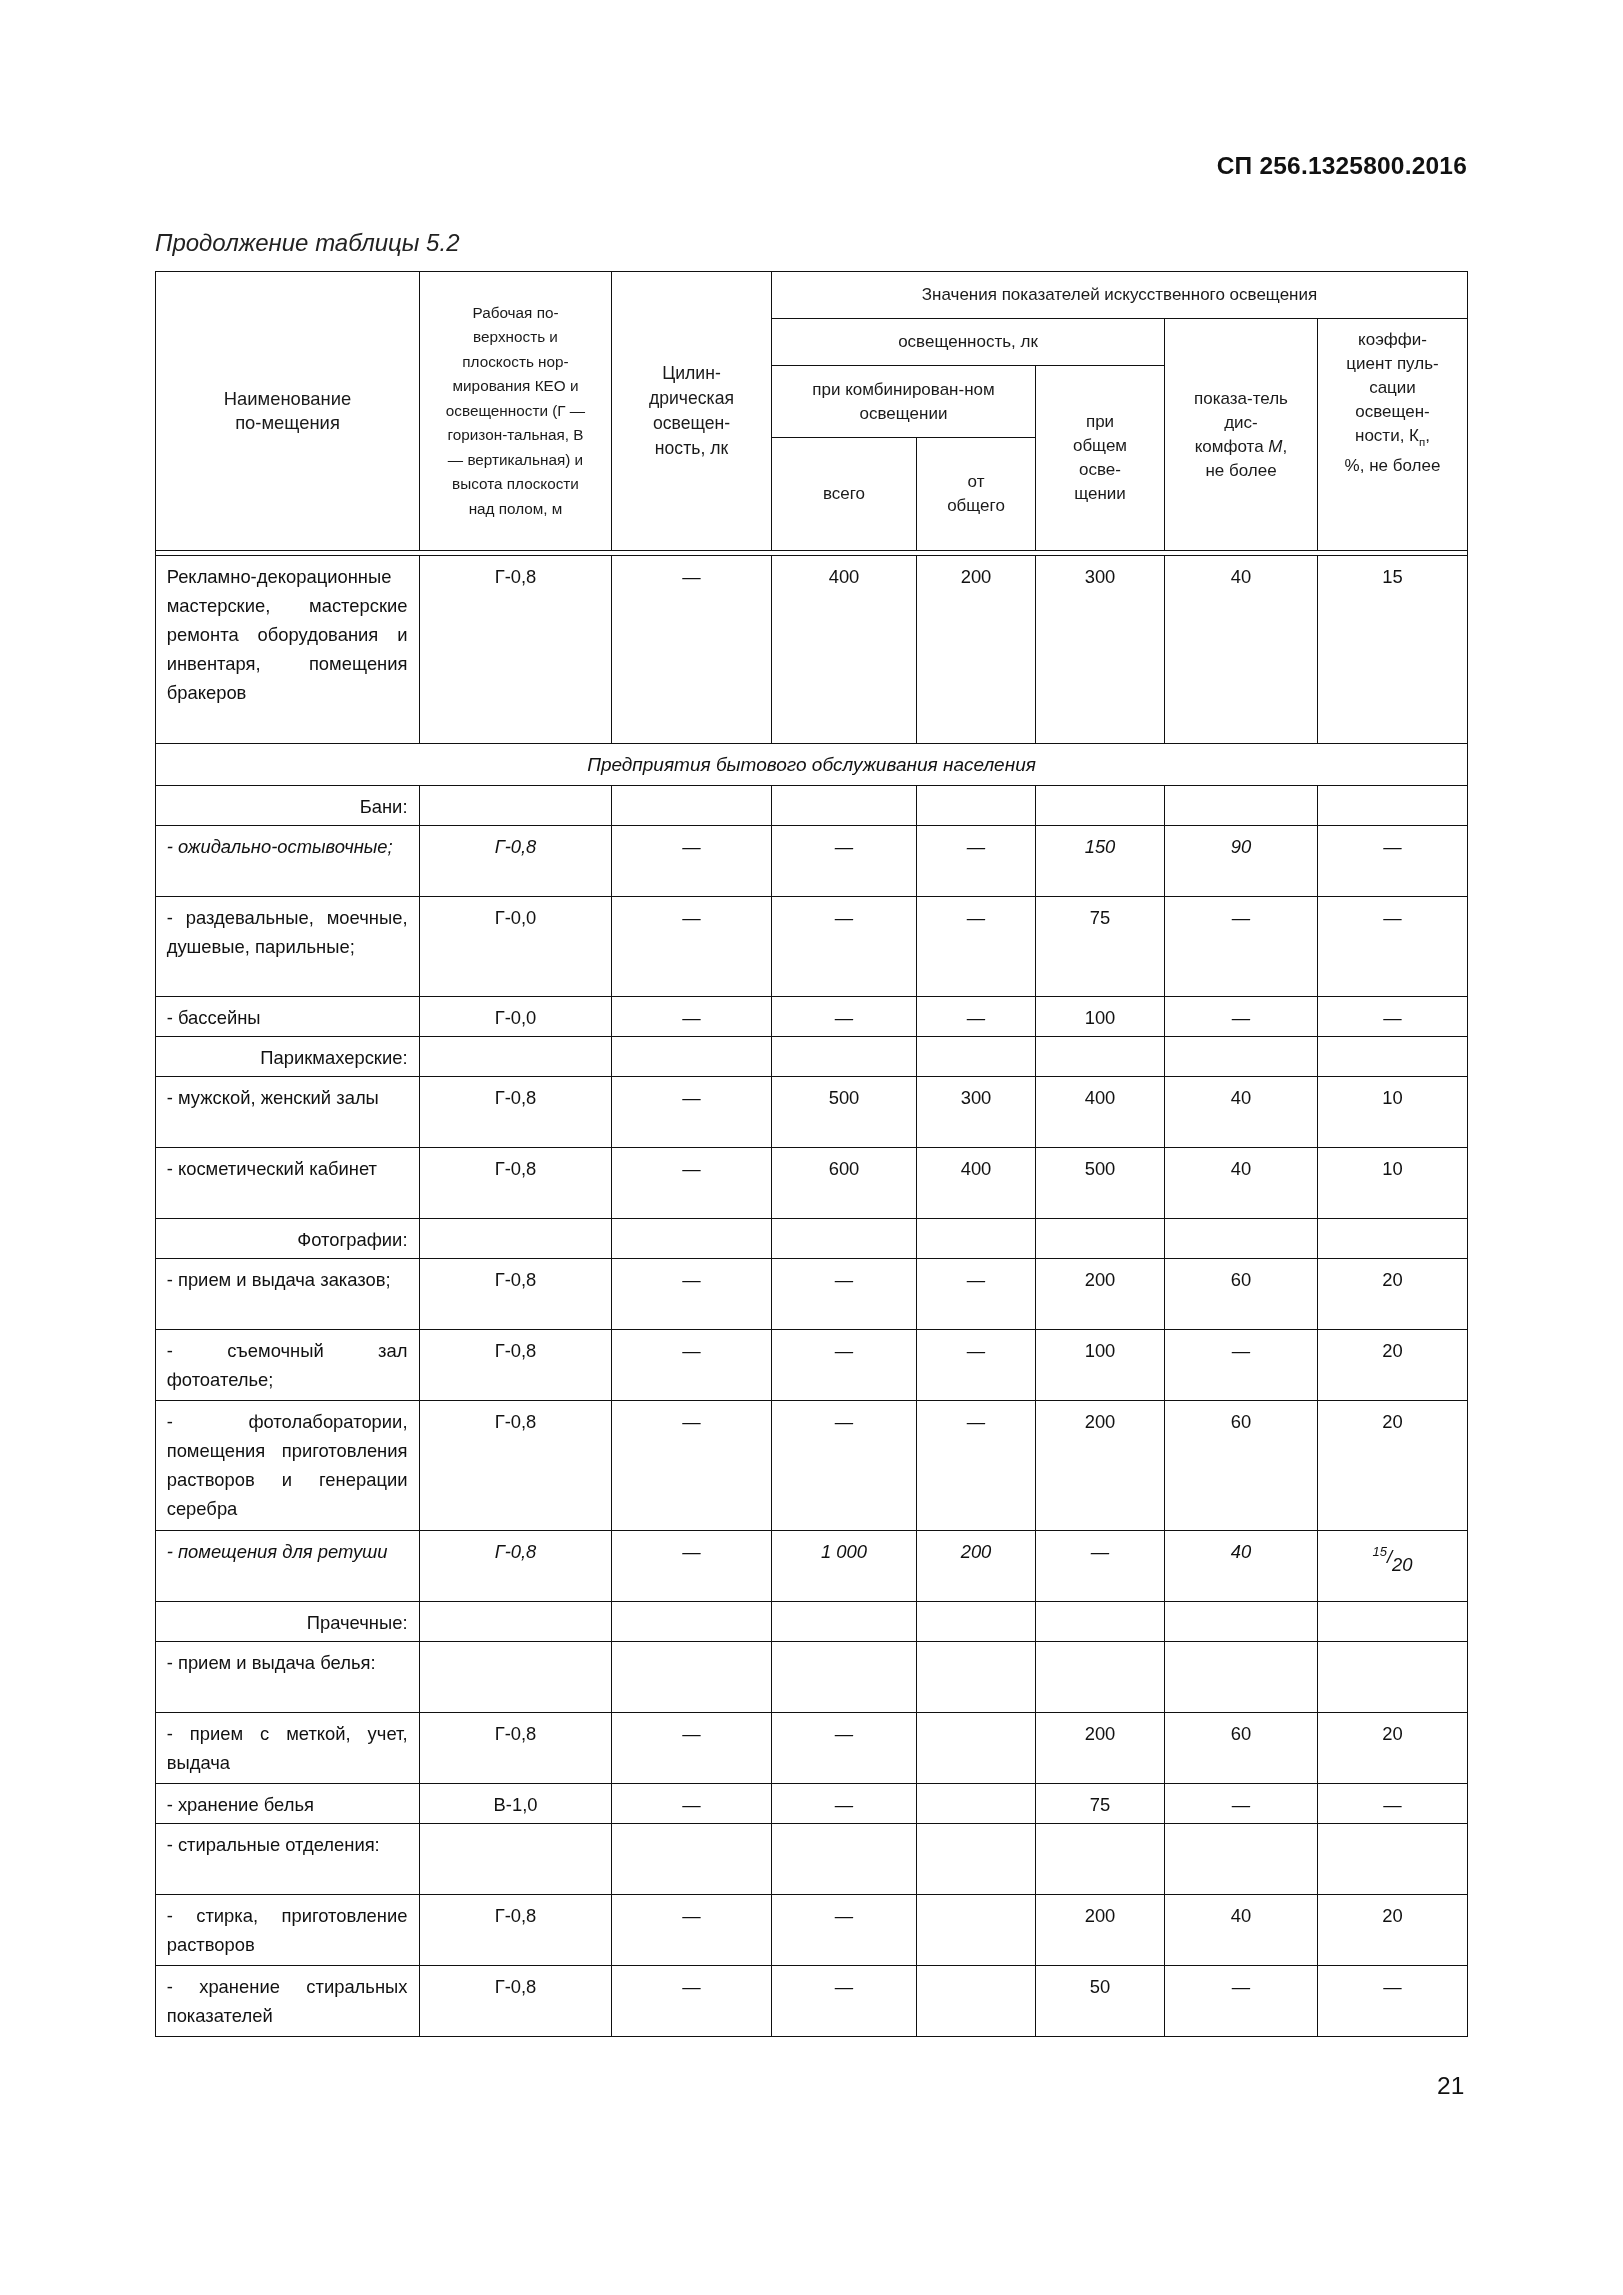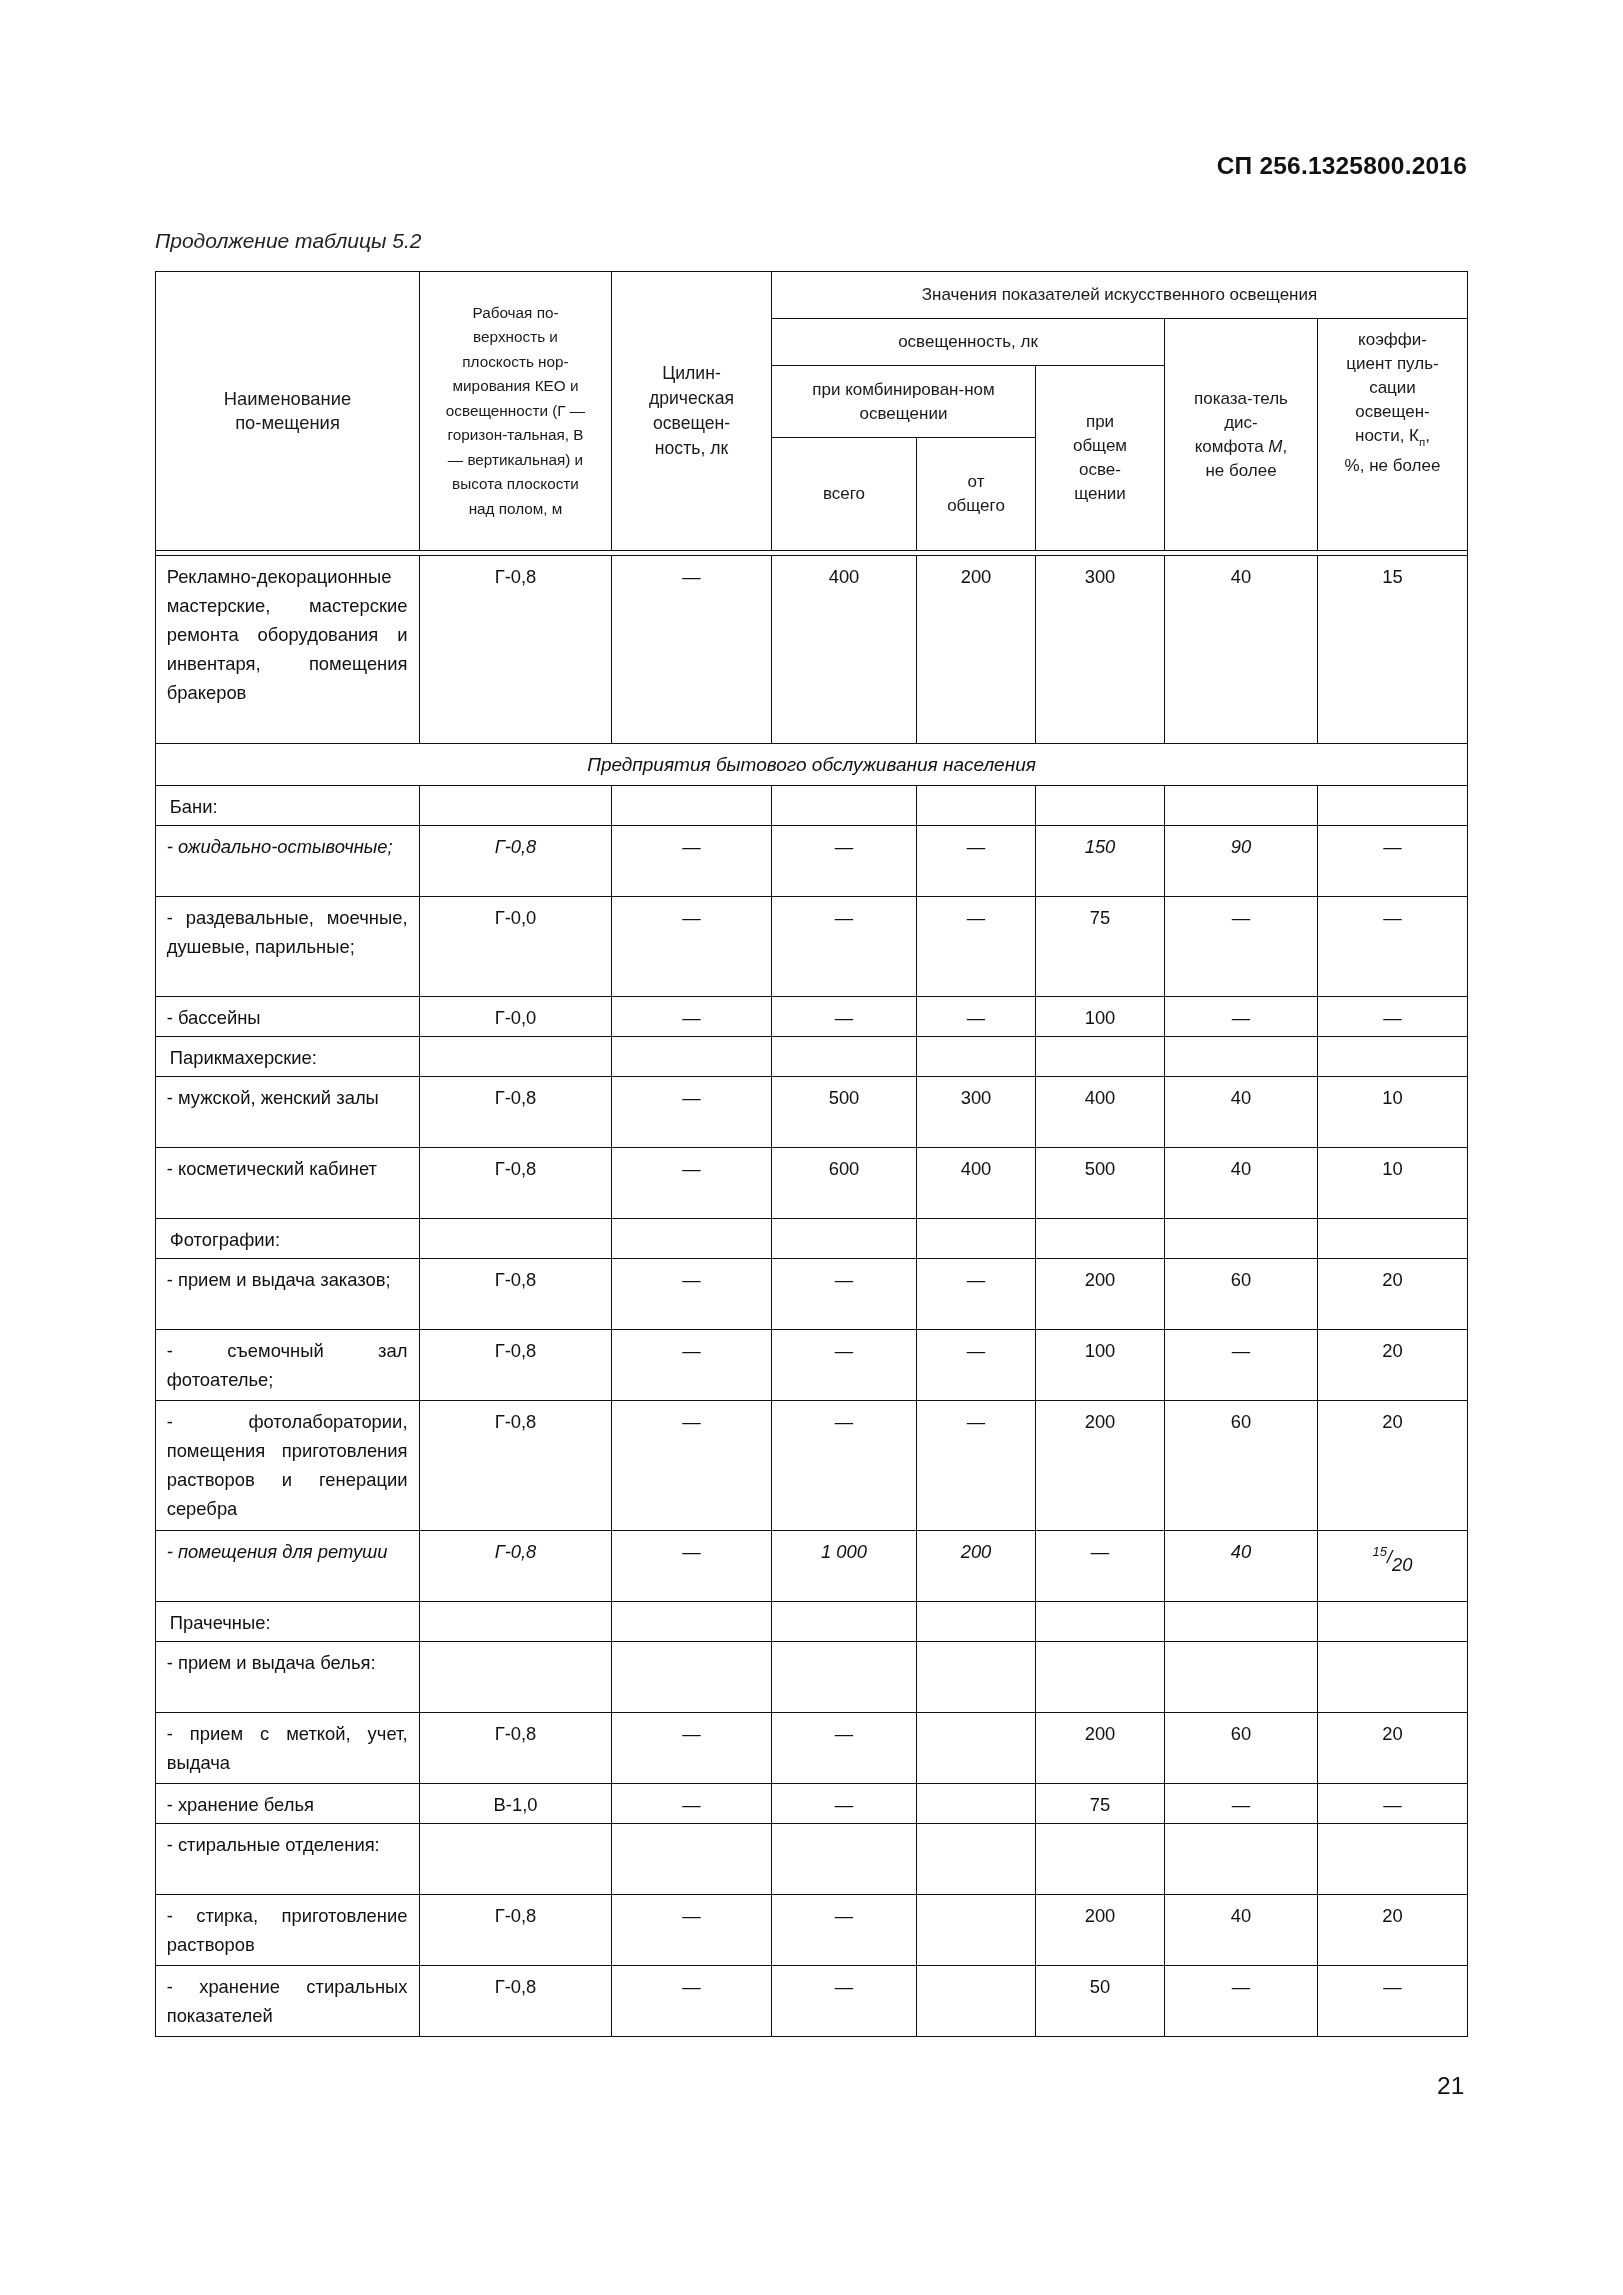--- a/index.html
+++ b/index.html
@@ -1,35 +1,35 @@
 <!DOCTYPE html>
 <html style="font-size:12.2px"><head>
 <meta charset="utf-8">
 <style>
   html, body { margin: 0; padding: 0; background: #ffffff; }
   body { width: 1624px; height: 2295px; position: relative; overflow: hidden;
          font-family: "Liberation Sans", sans-serif; color: #111111; }
   .doc-code { position: absolute; right: 157px; top: 152px; font-size: 24.5px; font-weight: bold;
               letter-spacing: 0.2px; color: #111; }
-  .caption { position: absolute; left: 155px; top: 229px; font-size: 21px; font-style: italic; color: #222; }
+  .caption { position: absolute; left: 155px; top: 229px; font-size: 24px; font-style: italic; color: #222; }
   .page-num { position: absolute; left: 1437px; top: 2072px; font-size: 24.5px; color: #111; }
 
   table.grid { position: absolute; left: 155px; top: 271px; width: 1311px;
                border-collapse: collapse; table-layout: fixed; }
   table.grid td { border: 1.9px solid #111; padding: 0; vertical-align: top; }
   table.grid thead td { text-align: center; vertical-align: middle; font-size: 17px; line-height: 24px; color: #1a1a1a; }
   .h-name { font-size: 18.4px !important; line-height: 24.5px !important; }
   .h-surface { font-size: 15.3px !important; line-height: 24.5px !important; }
   .h-cyl { font-size: 17.6px !important; line-height: 25px !important; }
   .h-top { font-size: 17px !important; }
   tr.dbl td { height: 3.8px; border-left: 1.9px solid #111; border-right: 1.9px solid #111;
               border-top: 1.9px solid #111; border-bottom: 1.9px solid #111; padding: 0; }
   table.grid tbody td { font-size: 18.4px; line-height: 29px; }
   td.name { text-align: justify; padding: 6.1px 11.5px 0 10.7px !important; }
-  td.name.group { text-align: left; padding-left: 13.8px !important; }
+  td.name.group { text-align: right; padding-left: 13.8px !important; }
   td.val { text-align: center; padding-top: 6.1px !important; }
   td.section { text-align: center; font-style: italic; vertical-align: middle !important; font-size: 19px !important; }
   .frac sup { font-size: 13px; vertical-align: 6.9px; }
   .frac sub { font-size: 18.4px; vertical-align: -7.7px; }
   .frac .sl { font-size: 18.4px; }
   .kp-sub { font-size: 11.5px; vertical-align: -4.6px; }
 </style>
 </head>
 <body>
 

